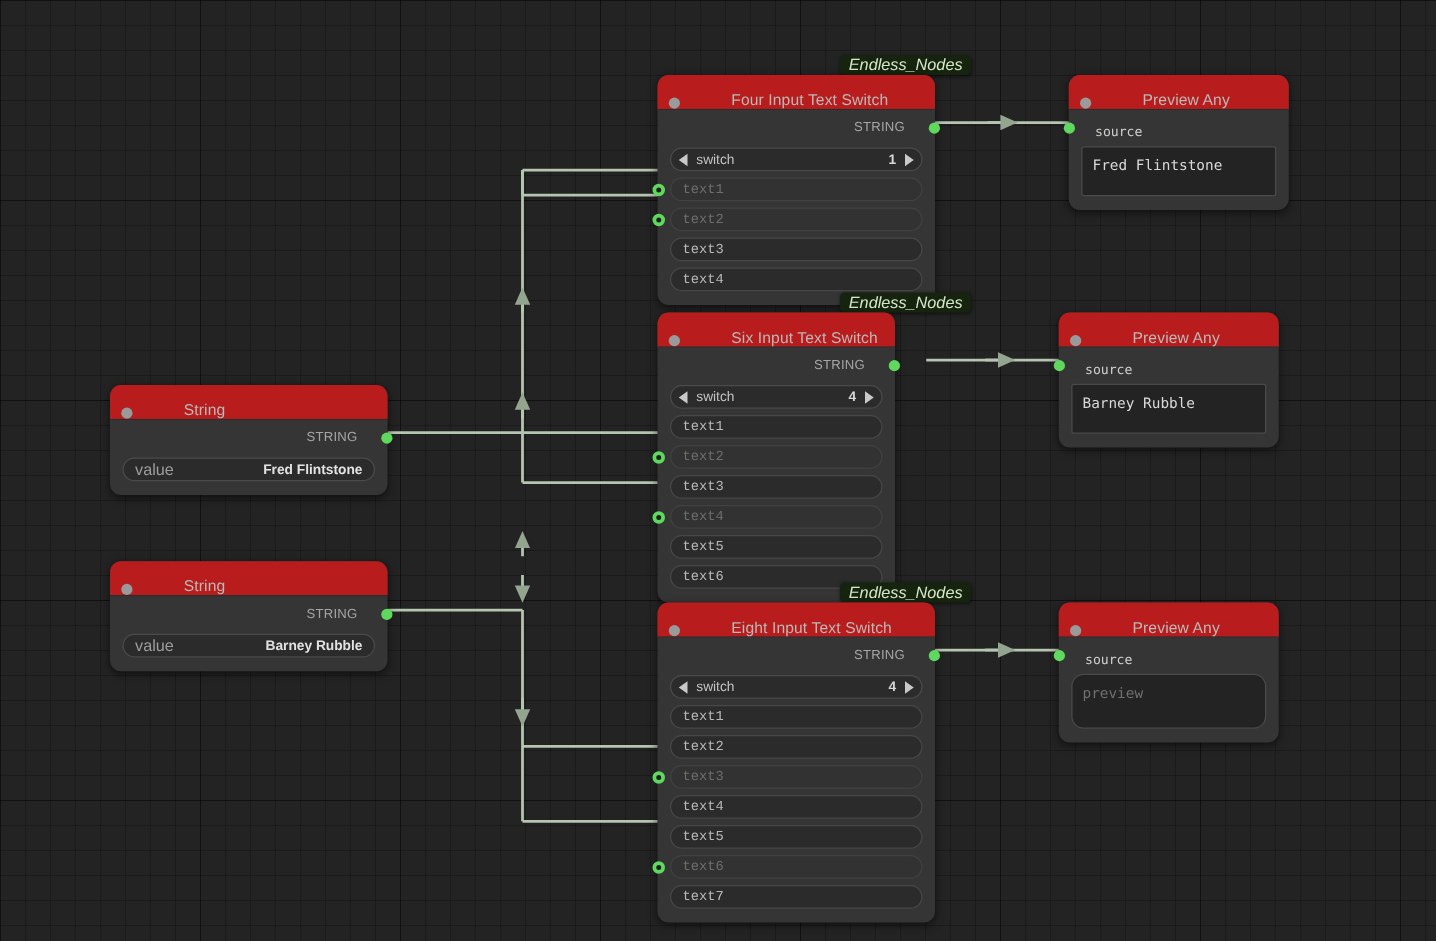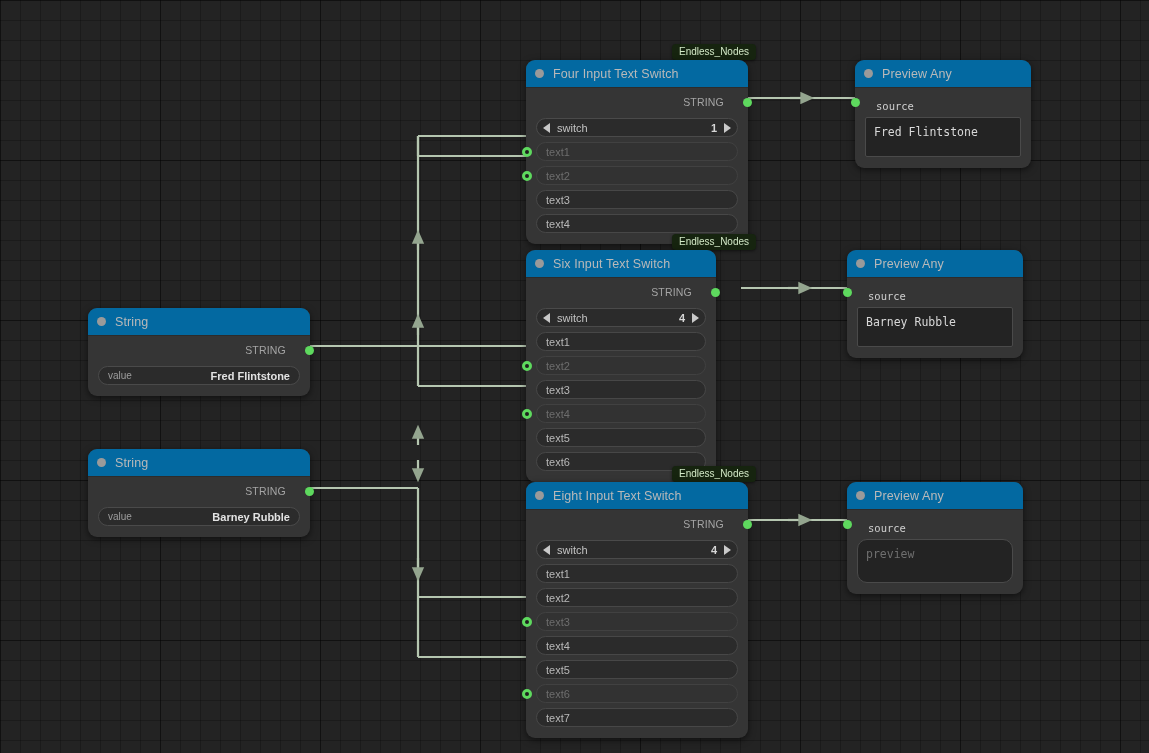--- a/index.html
+++ b/index.html
@@ -33,25 +33,26 @@
   .node {
     position: absolute;
     background: #353535;
     border-radius: 9px;
     box-shadow: 0 2px 7px rgba(0,0,0,0.55);
     box-sizing: border-box;
   }
   .node-header {
     height: 27px;
     display: flex;
-    align-items: center;
+    align-items: flex-end;
     padding-left: 9px;
     border-radius: 9px 9px 0 0;
-    background: #0369a1;
+    background: #b91c1c;
     border-bottom: 1px solid #2c2c2c;
+    gap: 32px;
   }
   .node-dot {
     width: 9px;
     height: 9px;
     border-radius: 50%;
     background: #9a9a9a;
     margin-right: 9px;
     flex: none;
   }
   .node-title {
@@ -127,32 +128,32 @@
     color: #c3c3c3;
   }
   .widget .wvalue {
     font-size: 11px;
     color: #d6d6d6;
     font-weight: bold;
   }
   .widget.slot {
     border-color: #474747;
   }
-  .widget.slot .wlabel { color: #b8b8b8; }
+  .widget.slot .wlabel { color: #b8b8b8; font-family: Liberation Mono, monospace; }
   .widget.slot.connected {
     background: #323232;
     border-color: #414141;
   }
   .widget.slot.connected .wlabel { color: #6d6d6d; }
   .widget.value-widget {
     justify-content: space-between;
   }
   .widget.value-widget .wlabel {
     color: #9d9d9d;
-    font-size: 10px;
+    font-size: 13px;
   }
   .widget.value-widget .wvalue {
     color: #e2e2e2;
     font-size: 11px;
     font-weight: bold;
   }
   .arrow-l, .arrow-r {
     width: 0; height: 0;
     border-top: 5px solid transparent;
     border-bottom: 5px solid transparent;
@@ -168,23 +169,24 @@
     padding: 0 7px;
   }
   .badge {
     position: absolute;
     height: 16px;
     line-height: 16px;
     padding: 0 7px;
     border-radius: 4px;
     background: #16240f;
     color: #d2e8c6;
-    font-size: 10px;
+    font-size: 13px;
     white-space: nowrap;
     box-shadow: 0 1px 3px rgba(0,0,0,0.5);
+    font-style: italic;
   }
   .src-row {
     display: flex;
     align-items: flex-end;
     position: relative;
     height: 20px;
     margin-top: 4px;
   }
   .src-label {
     font-size: 10.5px;

